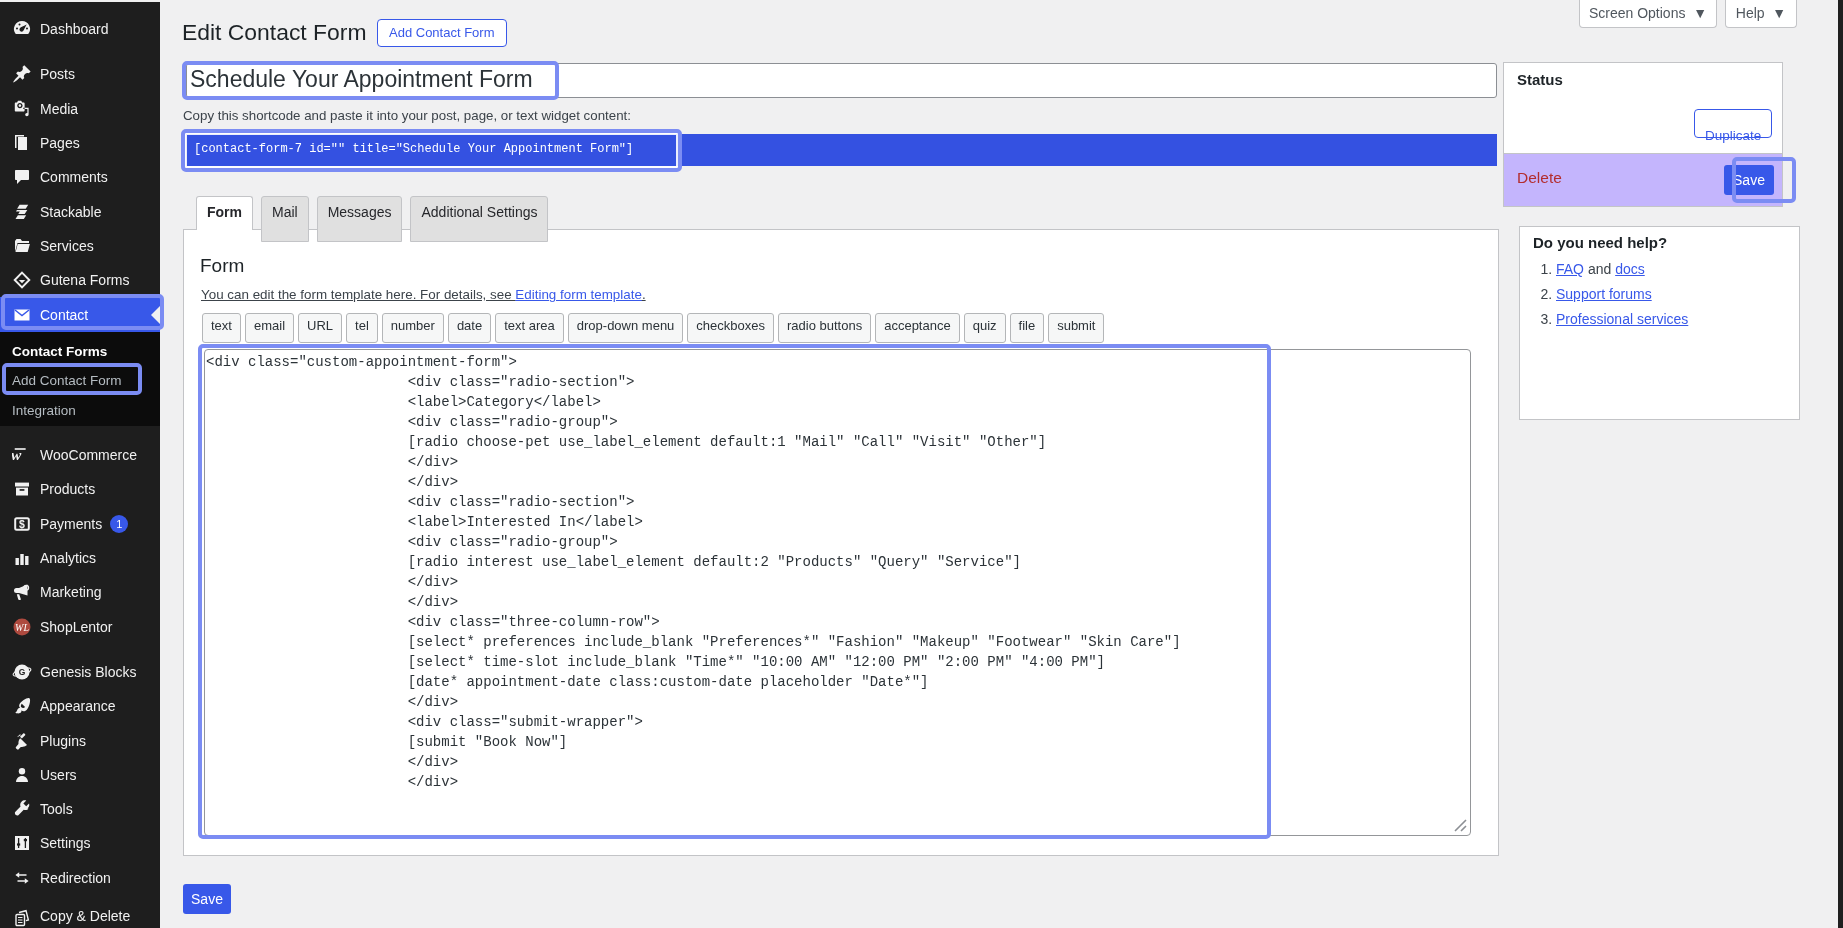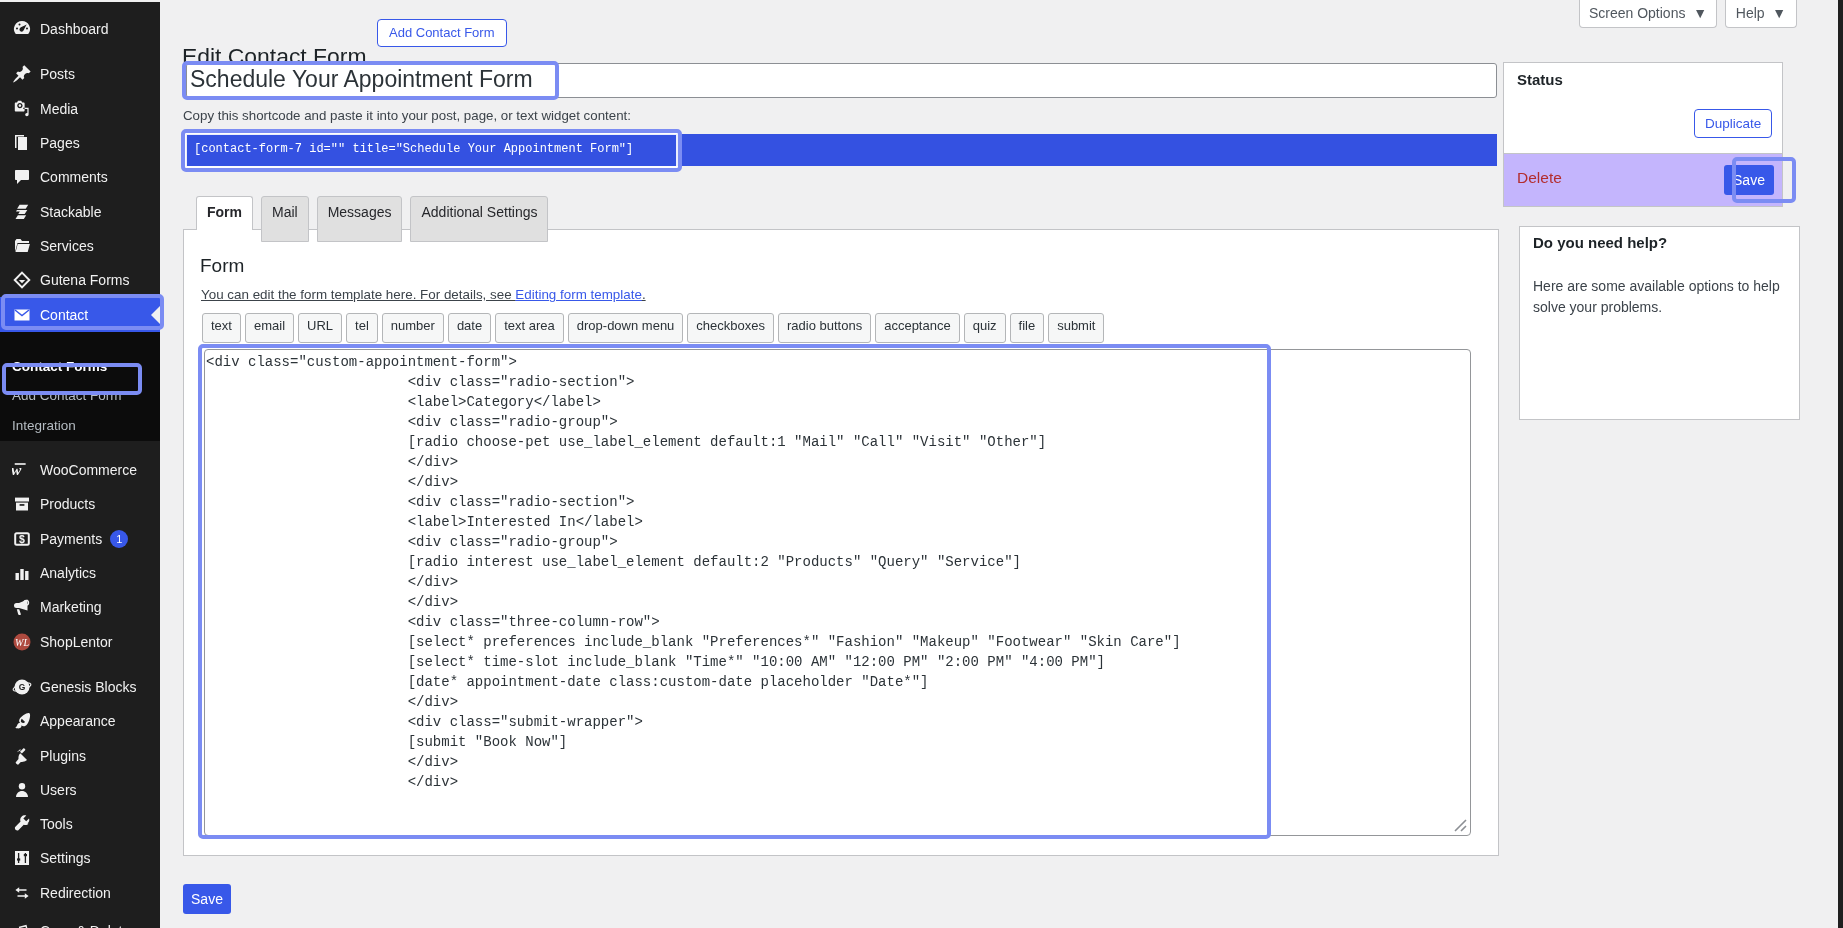--- a/index.html
+++ b/index.html
@@ -8,30 +8,30 @@
 #rightedge { position:absolute; right:0; top:0; width:5px; height:928px; background:#1f1f1f; z-index:50; }
 
 #menu { position:absolute; left:0; top:2px; width:160px; height:928px; background:#1e1e1e; z-index:10; }
 .mitem { position:relative; display:flex; align-items:center; height:34.3px; color:#f1f1f1; font-size:14px; }
 .mitem .ico { width:20px; height:20px; margin-left:12px; margin-right:8px; flex:0 0 20px; display:flex; align-items:center; justify-content:center; }
 .mitem .ico svg { display:block; }
 .sep { height:11px; }
 .badge { display:inline-block; margin-left:8px; background:#3858e9; color:#fff; border-radius:50%; width:18px; height:18px; font-size:11px; line-height:18px; text-align:center; }
 #contact-item { background:#3858e9; color:#fff; }
 #contact-item .arrow { position:absolute; right:0; top:50%; margin-top:-9px; width:0; height:0; border-top:9px solid transparent; border-bottom:9px solid transparent; border-right:9px solid #f0f0f1; }
-.submenu { background:#0c0c0c; padding:20px 0 1px; }
+.submenu { background:#0c0c0c; padding:5px 0 1px; }
 .sub1 { color:#fff; font-weight:bold; font-size:13.5px; height:29.4px; display:flex; align-items:center; padding:0 12px; }
 .subitem { color:#b5bcc2; font-size:13.5px; height:29.4px; display:flex; align-items:center; padding:0 12px; }
 .two-line { line-height:17px; align-items:flex-start; padding-top:13px; height:auto; }
 .two-line .ico { margin-top:1px; }
 
 .ann { position:absolute; border:4px solid #7b8cf3; border-radius:5px; pointer-events:none; z-index:40; }
 
 #content { position:absolute; left:160px; top:0; width:1652px; height:928px; }
-h1.title { position:absolute; left:22px; top:19px; font-size:22.9px; font-weight:400; color:#1d2327;margin-top:24px; }
+h1.title { position:absolute; left:22px; top:19px; font-size:22.9px; font-weight:400; color:#1d2327; }
 .addbtn { position:absolute; left:217px; top:19px; height:28px; padding:0 11px; background:#fff; border:1px solid #3858e9; border-radius:4px; color:#3858e9; font-size:13px; line-height:26px; }
 #titleinput { position:absolute; left:26px; top:63px; width:1311px; height:35px; background:#fff; border:1px solid #8c8f94; border-radius:3px; font-size:23px; color:#2c3338; padding-left:3px; line-height:31px; }
 .shortdesc { position:absolute; left:23px; top:108px; font-size:13.3px; color:#3c434a; }
 #shortbar { position:absolute; left:26px; top:134px; width:1311px; height:32px; background:#3451e1; color:#fff; font-family:"Liberation Mono", monospace; font-size:12px; line-height:30px; padding-left:8px; }
 
 .tabs { position:absolute; left:36px; top:196px; display:flex; z-index:5; }
 .tab { height:46px; padding:0 10px; background:#e0e0e0; border:1px solid #c3c4c7; border-radius:3px 3px 0 0; margin-right:8px; font-size:14px; line-height:31px; color:#26272b; }
 .tab.active { background:#fff; height:34px; border-bottom:none; font-weight:bold; }
 
 #panel { position:absolute; left:23px; top:229px; width:1316px; height:627px; background:#fff; border:1px solid #c3c4c7; }
@@ -39,21 +39,21 @@
 #panel .desc { font-size:13.4px; color:#3c434a; margin:10px 0 0 17px;text-decoration:underline; }
 #panel .desc a { color:#3858e9; }
 .tagrow { margin:11px 0 0 18px; }
 .tagbtn { display:inline-block; height:30px; padding:0 8px; background:#f6f7f7; border:1px solid #b4b6b8; border-radius:3px; font-size:13px; line-height:24px; color:#2c3338; margin-right:4px;text-align:center; }
 #codearea { position:absolute; left:20px; top:119px; width:1267px; height:487px; border:1px solid #949699; border-radius:4px; background:#fff; font-family:"Liberation Mono", monospace; font-size:14px; line-height:20px; color:#2c3338; padding:2px 0 0 1px; white-space:pre; overflow:hidden; }
 #savebottom { position:absolute; left:23px; top:884px; width:48px; height:30px; background:#3858e9; color:#fff; border:none; border-radius:3px; font-size:14px; }
 
 .topbtn { position:absolute; top:0; height:28px; background:#fff; border:1px solid #c3c4c7; border-top:none; border-radius:0 0 4px 4px; font-size:14px; color:#50575e; text-align:center; line-height:26px; }
 #statusbox { position:absolute; left:1503px; top:62px; width:280px; height:145px; background:#fff; border:1px solid #c3c4c7; }
 #statusbox h3 { font-size:15px; color:#1d2327; margin:8px 0 0 13px; }
-.dupbtn { position:absolute; left:190px; top:46px; height:29px; padding:0 10px; background:#fff; border:1px solid #3858e9; border-radius:4px; color:#3858e9; font-size:13.5px; line-height:27px; }
+.dupbtn { position:absolute; left:190px; top:46px; height:29px; padding:12px 10px; background:#fff; border:1px solid #3858e9; border-radius:4px; color:#3858e9; font-size:13.5px; line-height:27px; }
 #statusfoot { position:absolute; left:0; bottom:0; width:100%; height:53px; background:#c4b5fd; border-top:1px solid #c3c4c7; }
 #statusfoot .del { position:absolute; left:13px; top:15px; color:#b32d2e; font-size:15.5px; text-decoration:none; }
 #statusfoot .save { position:absolute; left:220px; top:11px; width:50px; height:30px; background:#3858e9; color:#fff; border:none; border-radius:3px; font-size:14px; font-family:"Liberation Sans",sans-serif; }
 #helpbox { position:absolute; left:1519px; top:226px; width:281px; height:194px; background:#fff; border:1px solid #c3c4c7; }
 #helpbox h3 { font-size:15px; color:#1d2327; margin:7px 0 0 13px; }
 #helpbox p { font-size:14px; color:#3c434a; margin:25px 8px 0 13px; line-height:20.5px; }
 #helpbox ol { margin:10px 0 0 36px; font-size:14px; color:#3c434a; }
 #helpbox ol li { margin-bottom:9px; }
 #helpbox a { color:#3858e9; }
 </style>
@@ -278,21 +278,25 @@
   <h3>Status</h3>
   <span class="dupbtn">Duplicate</span>
   <div id="statusfoot">
     <a class="del" href="#">Delete</a>
     <button class="save">Save</button>
   </div>
 </div>
 
 <div id="helpbox">
   <h3>Do you need help?</h3>
-  <p>Here are some available options to help solve your problems.</p>
+  <ol>
+    <li><a href="#">FAQ</a> and <a href="#">docs</a></li>
+    <li><a href="#">Support forums</a></li>
+    <li><a href="#">Professional services</a></li>
+  </ol>
 </div>
 
 <div class="ann" style="left:1px; top:294px; width:163px; height:36px;"></div>
 <div class="ann" style="left:2px; top:363px; width:140px; height:32px;"></div>
 <div class="ann" style="left:182px; top:61px; width:377px; height:38.5px;"></div>
 <div class="ann" style="left:181px; top:129px; width:501px; height:43px; box-shadow:inset 0 0 0 2px rgba(255,255,255,0.9);"></div>
 <div class="ann" style="left:198px; top:344px; width:1073px; height:495px;"></div>
 <div class="ann" style="left:1732px; top:157px; width:64px; height:46px;"></div>
 
 </body></html>

